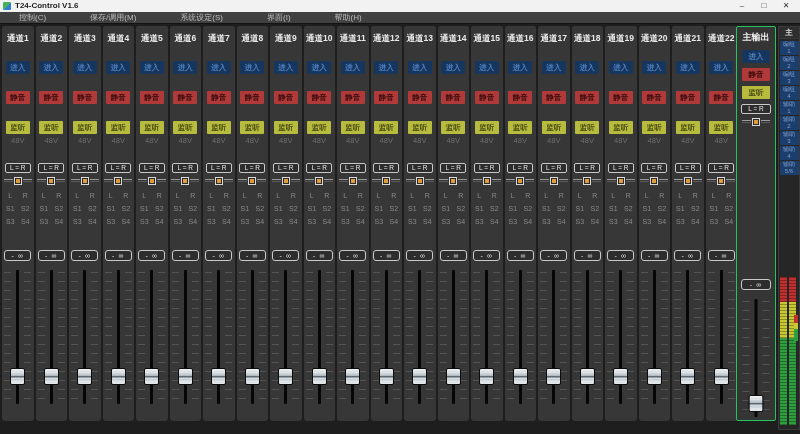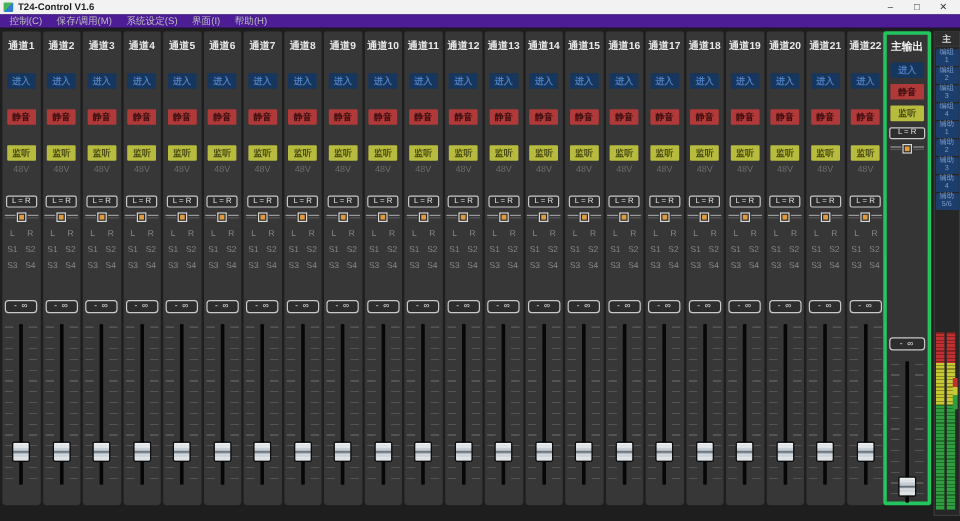--- a/index.html
+++ b/index.html
@@ -8,22 +8,22 @@
 
   
   .titlebar { height:12px; background:#f2f2f2; display:flex; align-items:center; padding:0 3px;justify-content:space-between; }
   .app-icon { width:8px; height:8px; margin-right:4px; border-radius:1px;
     background:linear-gradient(135deg,#48b35c 0 50%,#2f7fd0 50% 100%); }
   .win-title { font-size:8px; line-height:12px; color:#1c1c1c; font-weight:bold; }
   .win-controls { margin-left:auto; display:flex; }
   .win-btn { width:22px; text-align:center; font-size:8px; line-height:12px; color:#333; cursor:default; }
 
   
-  .menubar { height:12px; background:#4c1d95; border-bottom:1px solid #131313;
-    display:flex; align-items:center; padding-left:2px; }
+  .menubar { height:12px; background:#404040; border-bottom:1px solid #131313;
+    display:flex; align-items:center; padding-left:13px;gap:32px; }
   .menu-item { font-size:8px; line-height:12px; color:#bdbdbd; padding:0 6px; }
 
   
   .main { position:relative; height:410px; background:#1e1e1e; overflow:hidden; }
 
   .strips { position:absolute; left:0; top:2px; width:736px; height:396px;
     display:flex; gap:2px; padding-left:2px; overflow:hidden; }
 
   .strip { flex:0 0 31.5px; height:395px; background:#373737;
     border-radius:2px 2px 3px 3px; display:flex; flex-direction:column; align-items:center; }
@@ -64,21 +64,21 @@
   .ticks.left { left:0; } .ticks.right { right:0; }
   .track { position:absolute; left:12px; top:0; bottom:0; width:3px;
     background:#060606; border-radius:1px; }
   .knob { position:absolute; left:6px; top:98px; width:15px; height:17px;
     border:1px solid #0c0c0c; border-radius:2px;
     background:repeating-linear-gradient(180deg,rgba(255,255,255,.28) 0 1px,rgba(0,0,0,0) 1px 3px),
       linear-gradient(180deg,#eef1f3 0%,#c3cbd1 38%,#5d6870 50%,#c3cbd1 62%,#e6eaec 100%); }
 
   
   .master { position:absolute; left:736px; top:2px; width:40px; height:395px;
-    background:#353535; border:3px solid #22c55e; border-radius:2px;
+    background:#353535; border:1px solid #22c55e; border-radius:2px;
     display:flex; flex-direction:column; align-items:center; }
   .master-title { margin-top:4px; font-size:9px; font-weight:bold; color:#f0f0f0; white-space:nowrap; }
   .master .btn { width:28px; }
   .master .btn.enter { margin-top:6px; }
   .master .btn.mute { margin-top:5px; }
   .master .btn.monitor { margin-top:5px; }
   .master .pan-display { margin-top:5px; width:30px; }
   .master .pan-slider { margin-top:3px; width:34px; }
   .master .level-display { position:absolute; top:252px; left:50%; transform:translateX(-50%);
     width:30px; margin:0; }

